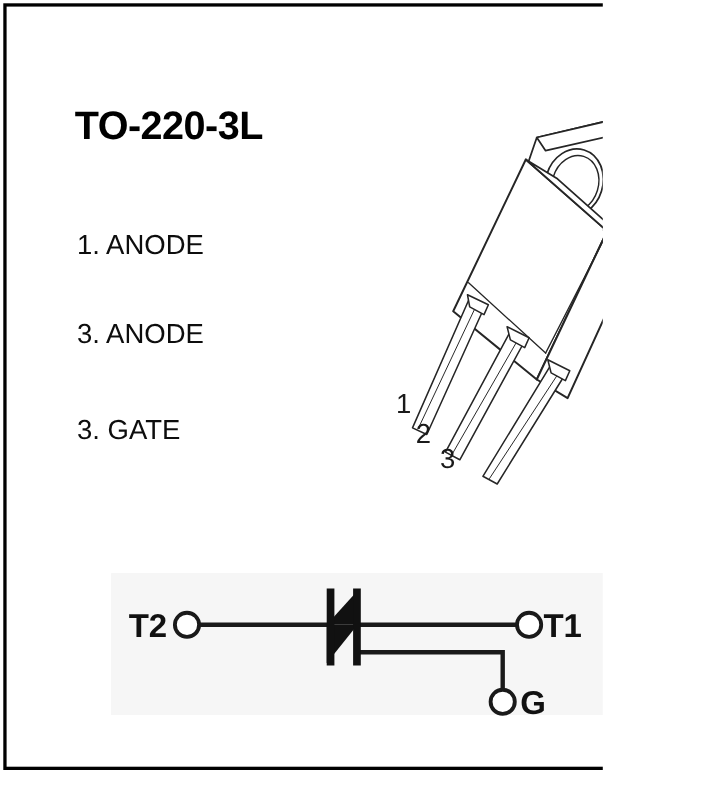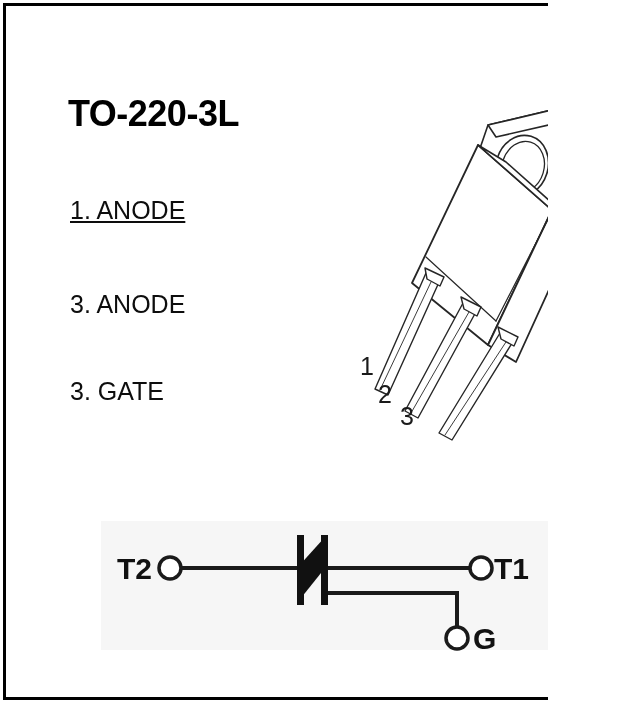--- a/index.html
+++ b/index.html
@@ -38,21 +38,21 @@
     white-space: nowrap;
   }
   .pin-label {
     position: absolute;
     left: 70px;
     font-size: 25px;
     font-weight: normal;
     color: #0d0d0d;
     white-space: nowrap;
   }
-  #pin-1 { top: 196px; text-decoration: underline; }
+  #pin-1 { top: 209px; }
   #pin-2 { top: 290px; }
   #pin-3 { top: 377px; text-align: center; }
 
   #package-drawing {
     position: absolute;
     left: 330px;
     top: 100px;
     width: 270px;
     height: 345px;
   }

